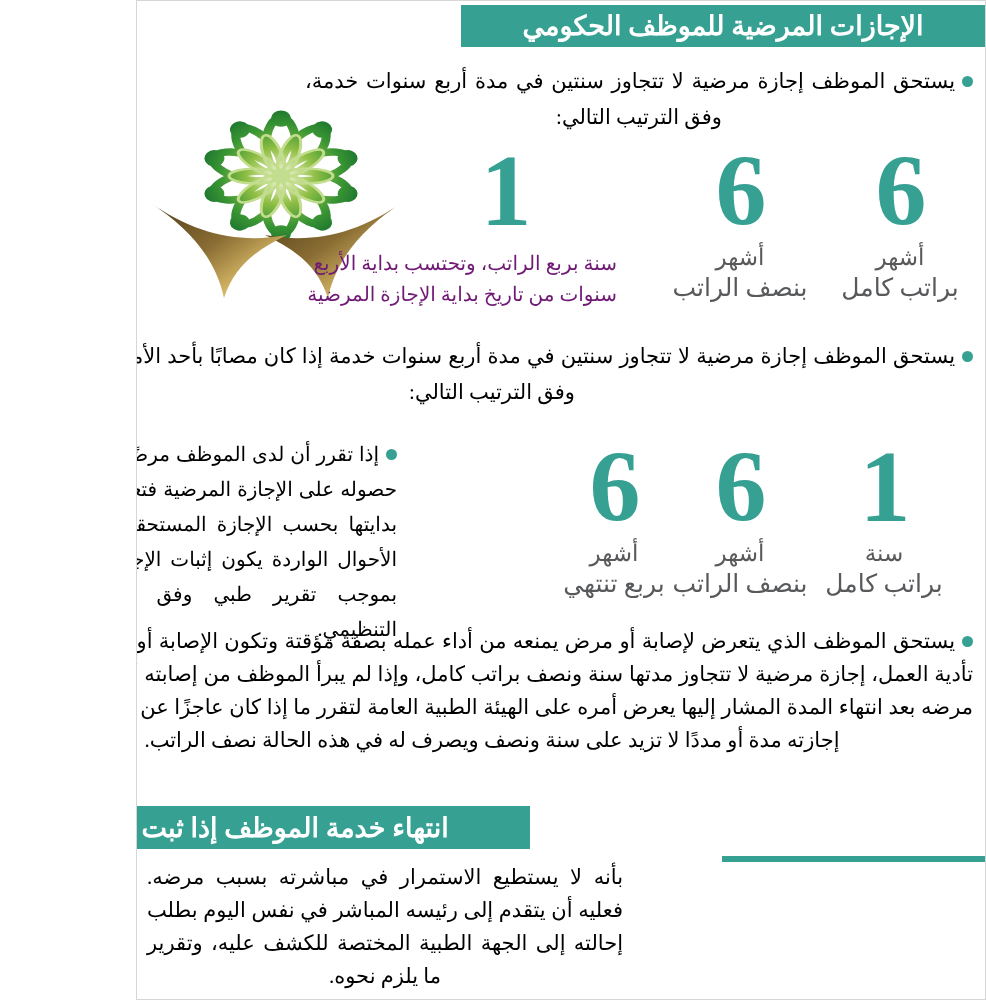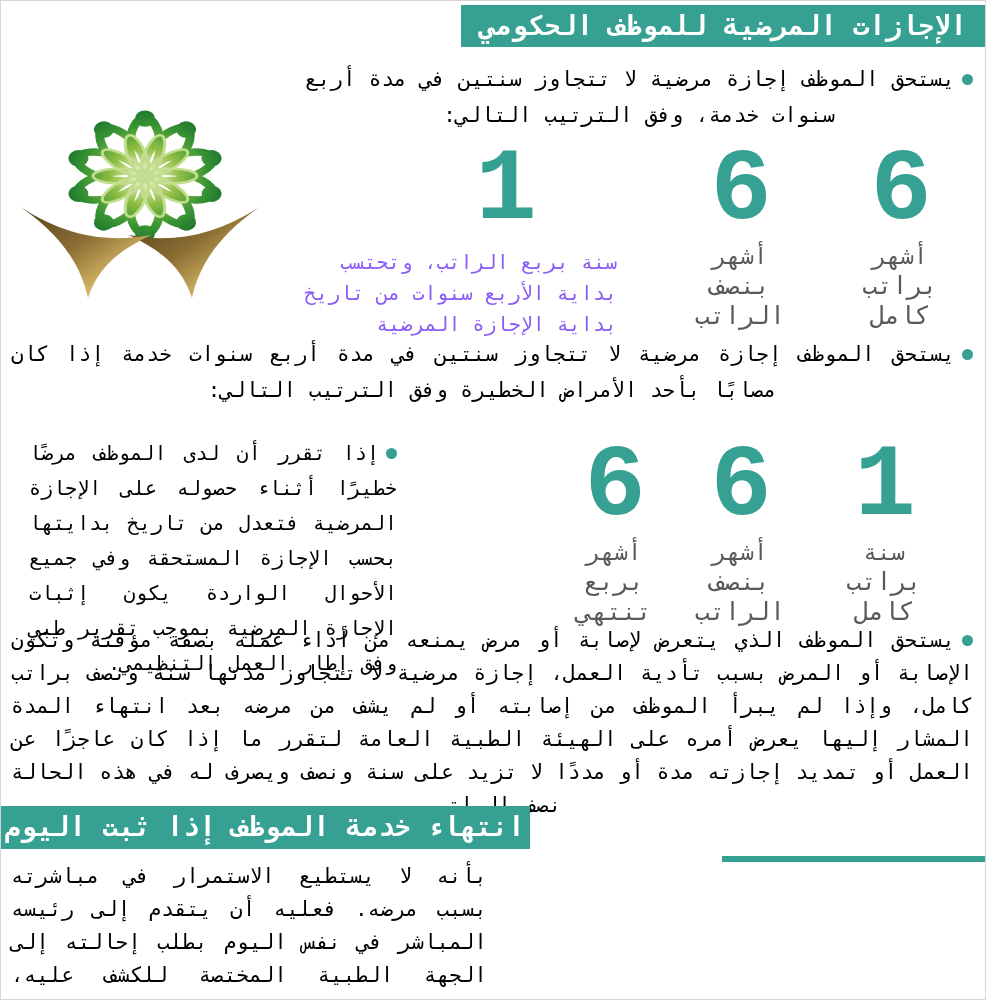--- a/index.html
+++ b/index.html
@@ -1,23 +1,23 @@
 <!DOCTYPE html>
 <html lang="ar" dir="rtl"><head>
 <meta charset="utf-8">
 <style>
   html,body{margin:0;padding:0;background:#ffffff;}
   .page{
     position:relative;
-    width:986px;height:1000px;
+    width:850px;height:1000px;
     background:#ffffff;
     border:1px solid #d6d6d6;
     box-sizing:border-box;
     overflow:hidden;
-    font-family:Liberation Mono, monospace;
+    font-family:Liberation Serif, serif;
     direction:rtl;
   }
   .teal-bar{
     position:absolute;
     background:#36a193;
     color:#ffffff;
     font-size:27px;
     font-weight:bold;
     text-align:center;
     display:flex;align-items:center;justify-content:center;
@@ -51,21 +51,21 @@
     font-weight:bold;
     color:#36a193;
     line-height:88px;
     letter-spacing:-2px;
   }
   .stat-unit{font-size:23px;line-height:30px;margin-top:8px;}
   .stat-label{font-size:25px;line-height:30px;}
   .stat-caption{
     position:absolute;
     top:247px;right:368px;width:322px;
-    color:#8b5cf6;font-size:20px;line-height:31px;
+    color:#701a75;font-size:20px;line-height:31px;
     text-align:right;
   }
   .intro1{top:62px;right:12px;width:668px;}
   .intro2{top:337px;right:12px;width:962px;}
   .note{top:436px;right:588px;left:30px;width:368px;line-height:35px;font-size:20px;}
   .injury{top:624px;right:12px;width:962px;line-height:33px;}
   .bottom-right{top:860px;right:12px;width:466px;line-height:33px;}
   .bottom-left{top:860px;left:10px;right:auto;width:476px;line-height:33px;}
   .b-item{margin:0 0 2px 0;}
   .logo{position:absolute;top:83px;left:8px;width:262px;height:230px;}

